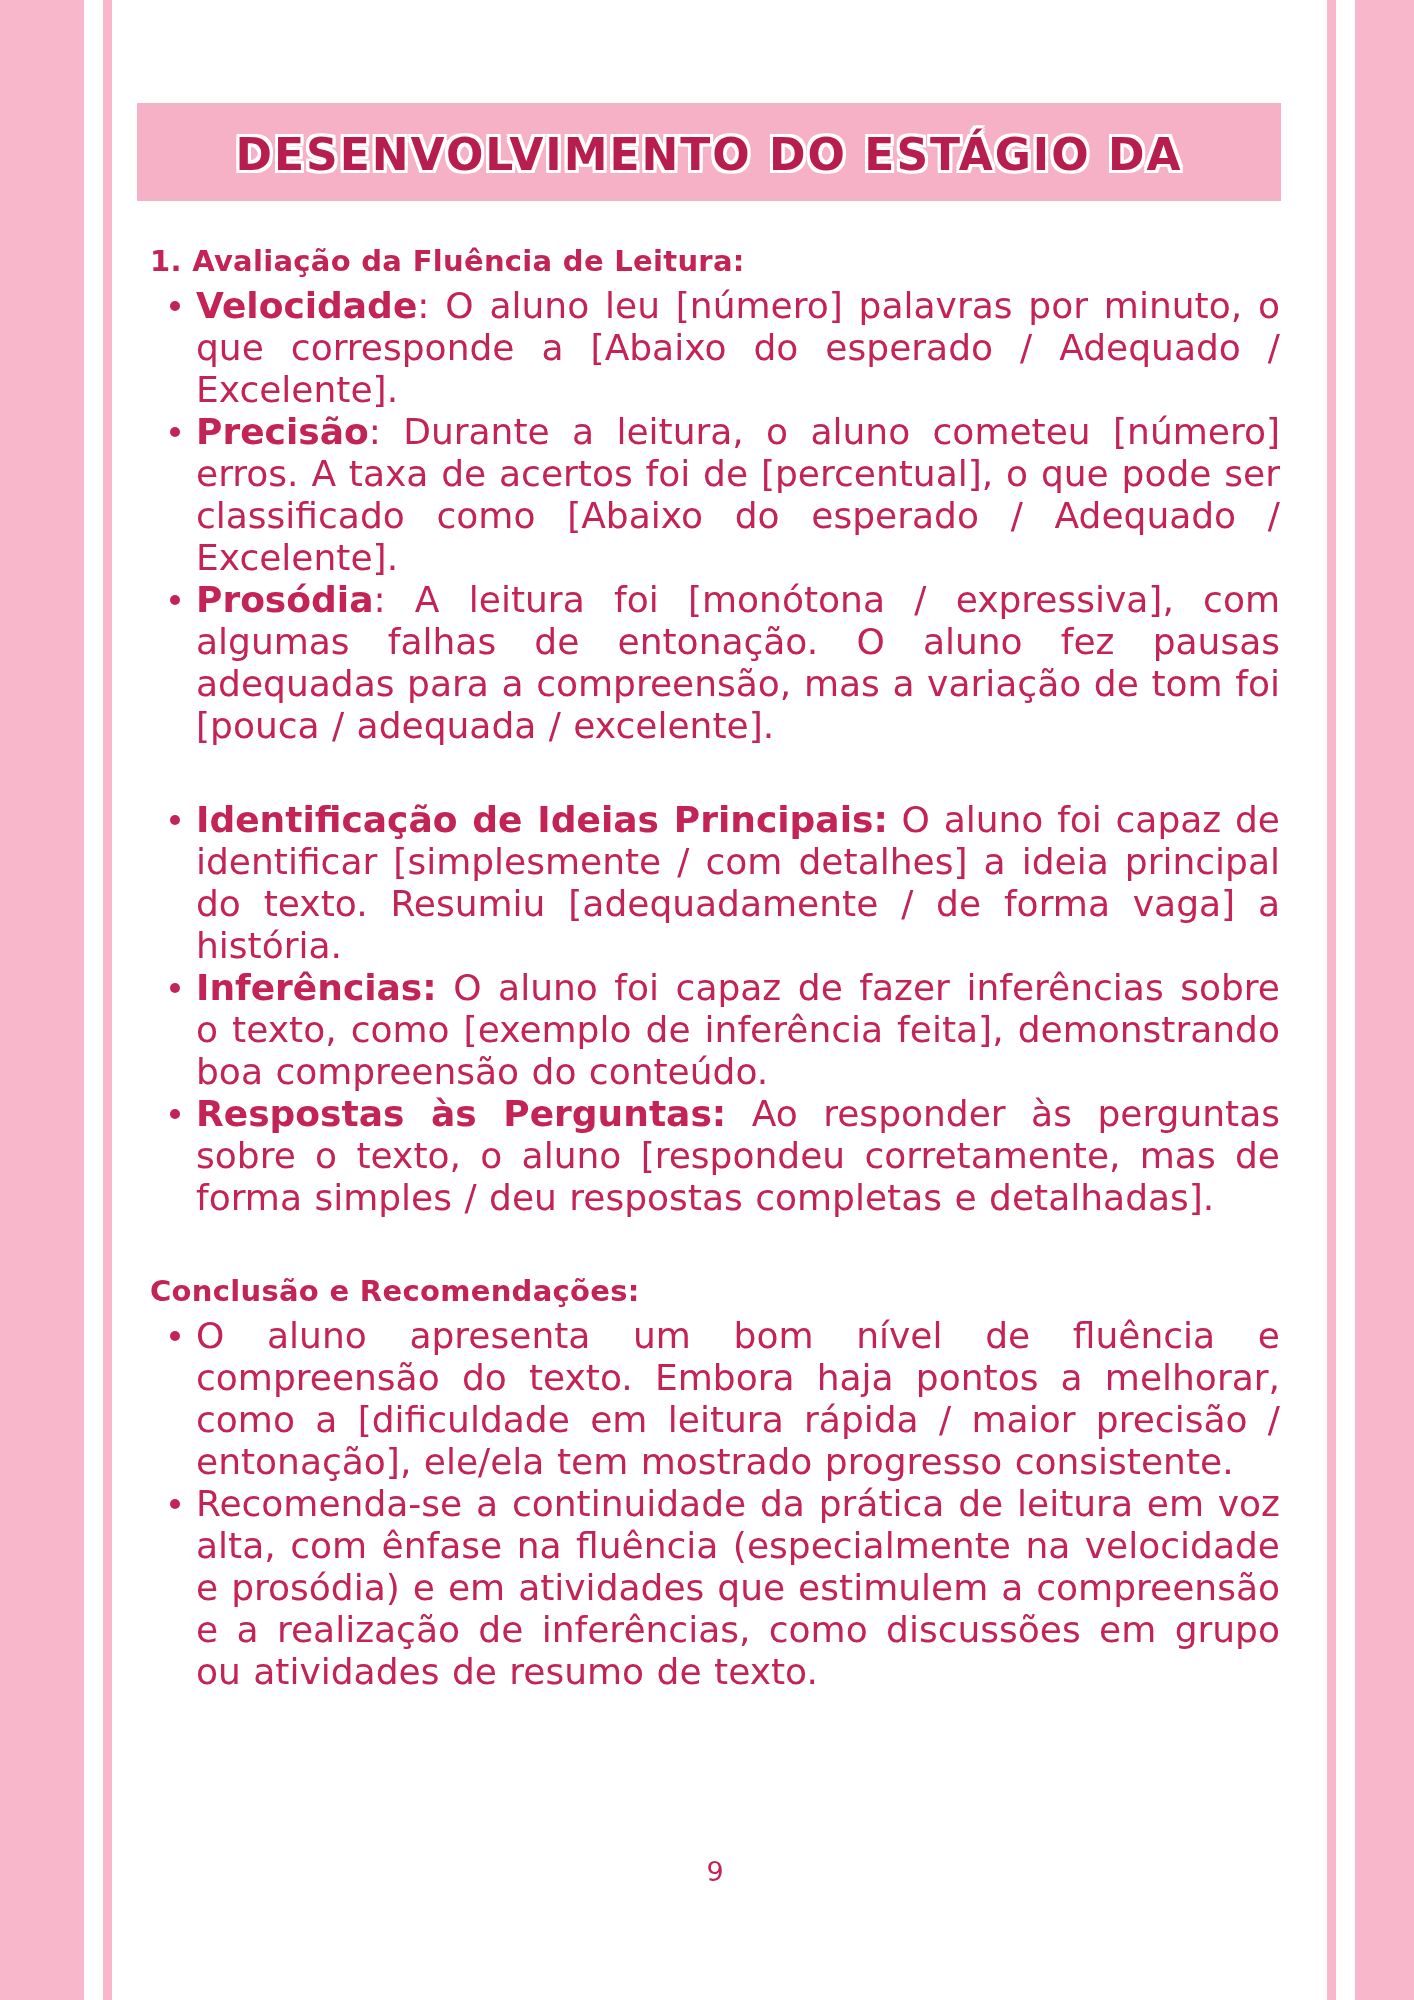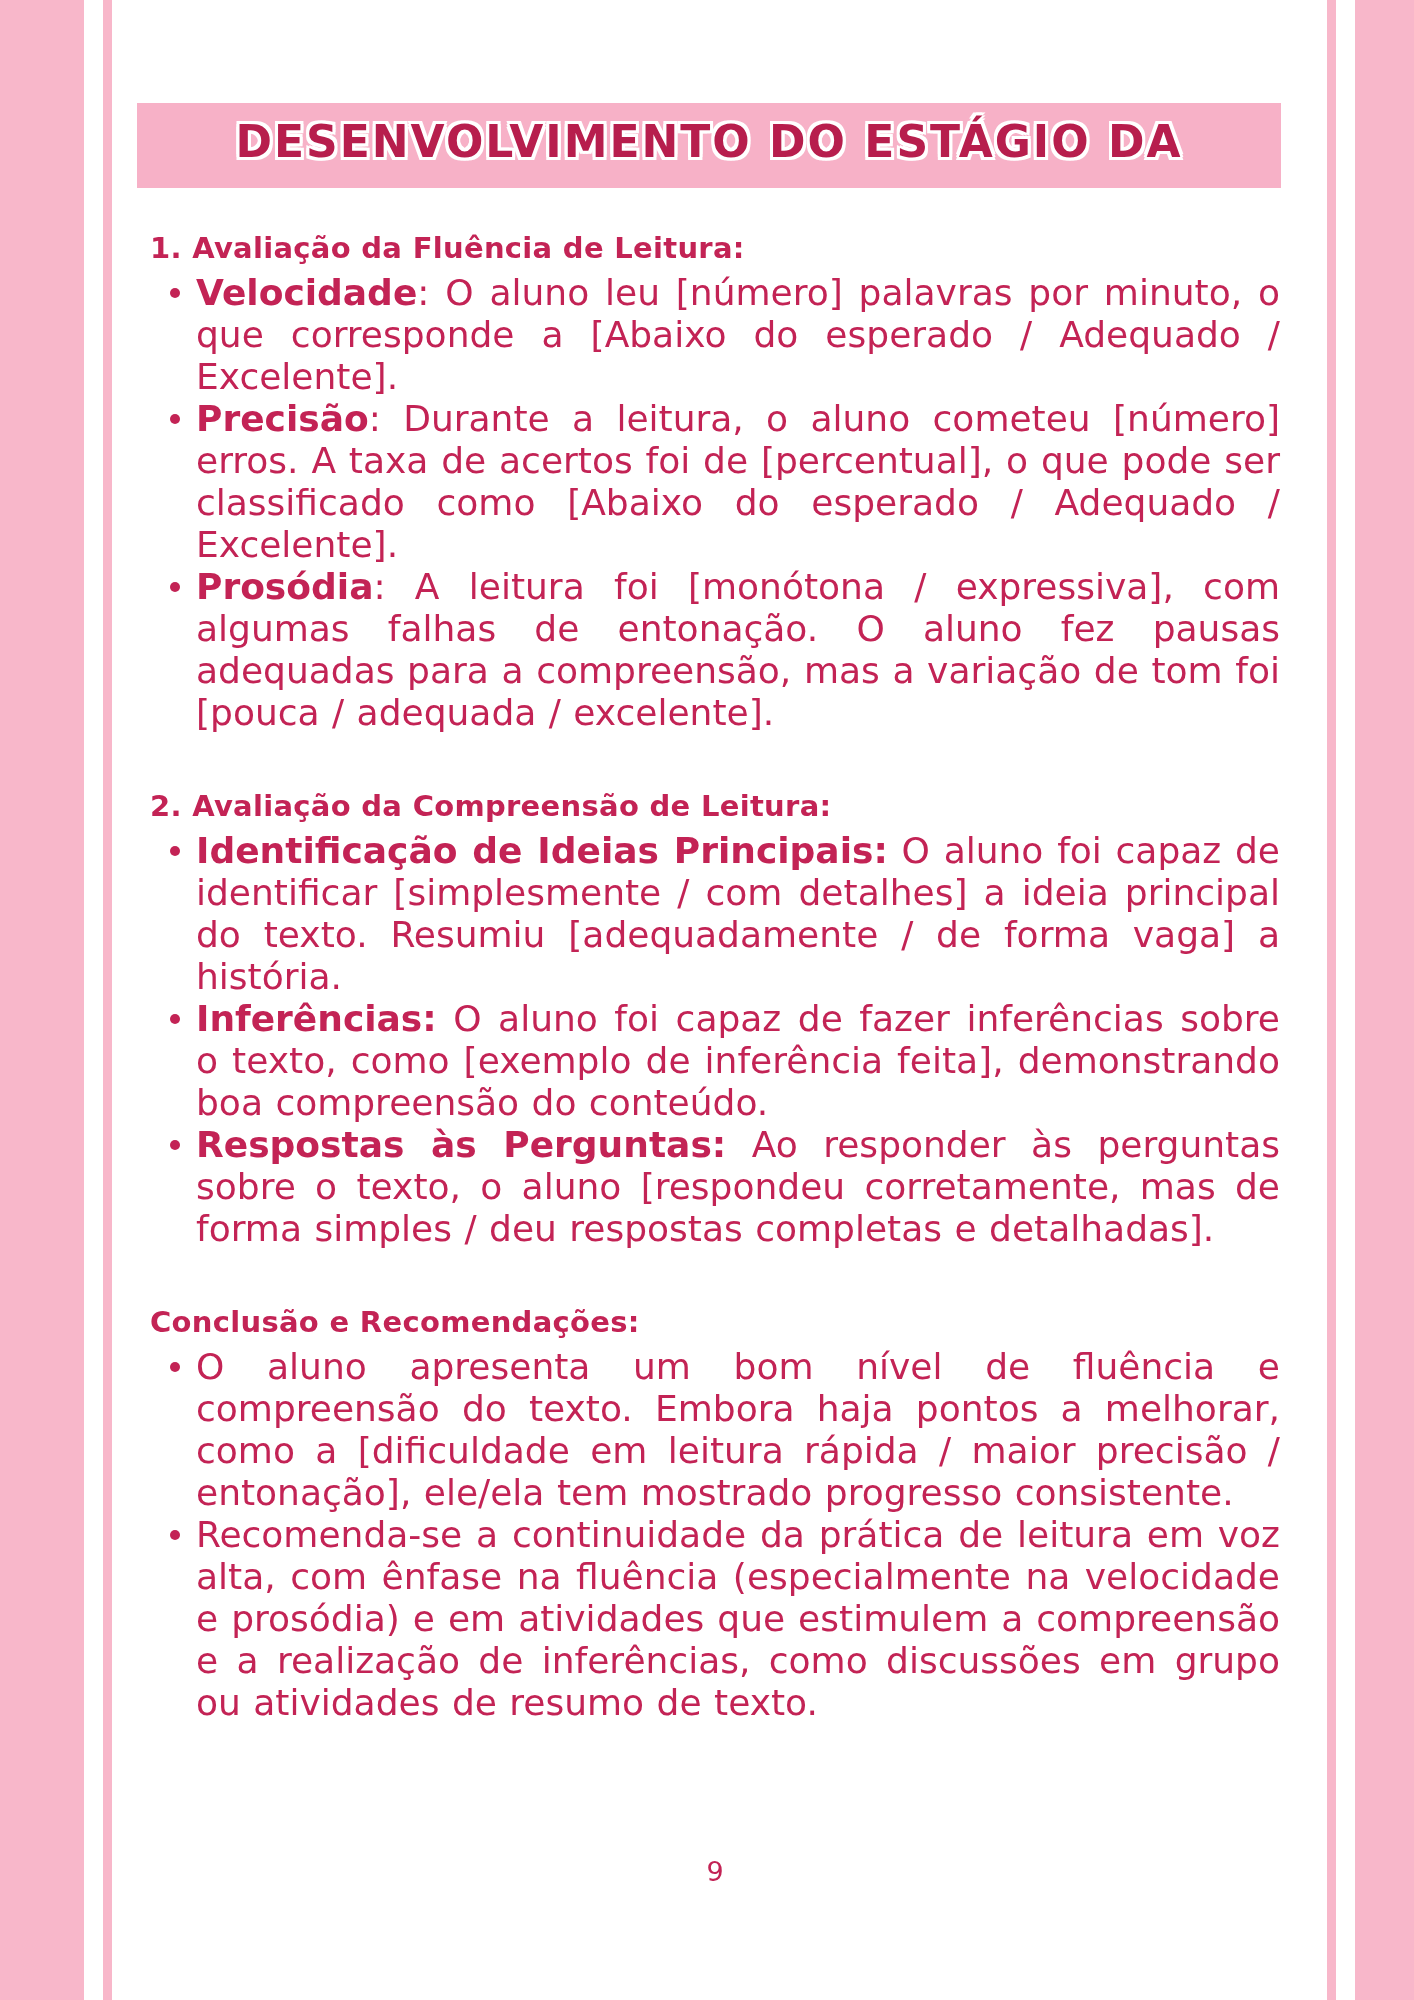--- a/index.html
+++ b/index.html
@@ -10,21 +10,21 @@
   
   .band-left   { position:absolute; left:0;      top:0; width:84px;  height:2000px; background:#f8b7ca; }
   .stripe-left { position:absolute; left:103px;  top:0; width:9px;   height:2000px; background:#f8b7ca; }
   .stripe-right{ position:absolute; left:1327px; top:0; width:9px;   height:2000px; background:#f8b7ca; }
   .band-right  { position:absolute; left:1355px; top:0; width:59px;  height:2000px; background:#f8b7ca; }
 
   .content { position:absolute; left:150px; top:0; width:1130px; }
 
   .banner {
     margin:103px 0 40px -13px; width:1144px; background:#f7b1c7;
-    padding:10px 0 18px; text-align:center;
+    padding:23px 0 18px; text-align:center;
   }
   .title {
     margin:0; font-size:44px; line-height:57px; font-weight:700;
     color:#b71e4d; letter-spacing:2px;
     text-shadow:
       -3px -3px 0 #fff, 3px -3px 0 #fff, -3px 3px 0 #fff, 3px 3px 0 #fff,
       0 -3px 0 #fff, 0 3px 0 #fff, -3px 0 0 #fff, 3px 0 0 #fff;
   }
   .title-line { display:block; }
 
@@ -81,21 +81,20 @@
           <p class="li-text"><strong class="lead">Precisão</strong><span>: Durante a leitura, o aluno cometeu [número] erros. A taxa de acertos foi de [percentual], o que pode ser classificado como [Abaixo do esperado / Adequado / Excelente].</span></p>
         </li>
         <li>
           <span class="dot"></span>
           <p class="li-text"><strong class="lead">Prosódia</strong><span>: A leitura foi [monótona / expressiva], com algumas falhas de entonação. O aluno fez pausas adequadas para a compreensão, mas a variação de tom foi [pouca / adequada / excelente].</span></p>
         </li>
       </ul>
     </section>
 
     <section class="doc-section">
-      <h2>2. Avaliação da Compreensão de Leitura:</h2>
       <ul class="bullets">
         <li>
           <span class="dot"></span>
           <p class="li-text"><strong class="lead">Identificação de Ideias Principais:</strong><span> O aluno foi capaz de identificar [simplesmente / com detalhes] a ideia principal do texto. Resumiu [adequadamente / de forma vaga] a história.</span></p>
         </li>
         <li>
           <span class="dot"></span>
           <p class="li-text"><strong class="lead">Inferências:</strong><span> O aluno foi capaz de fazer inferências sobre o texto, como [exemplo de inferência feita], demonstrando boa compreensão do conteúdo.</span></p>
         </li>
         <li>

